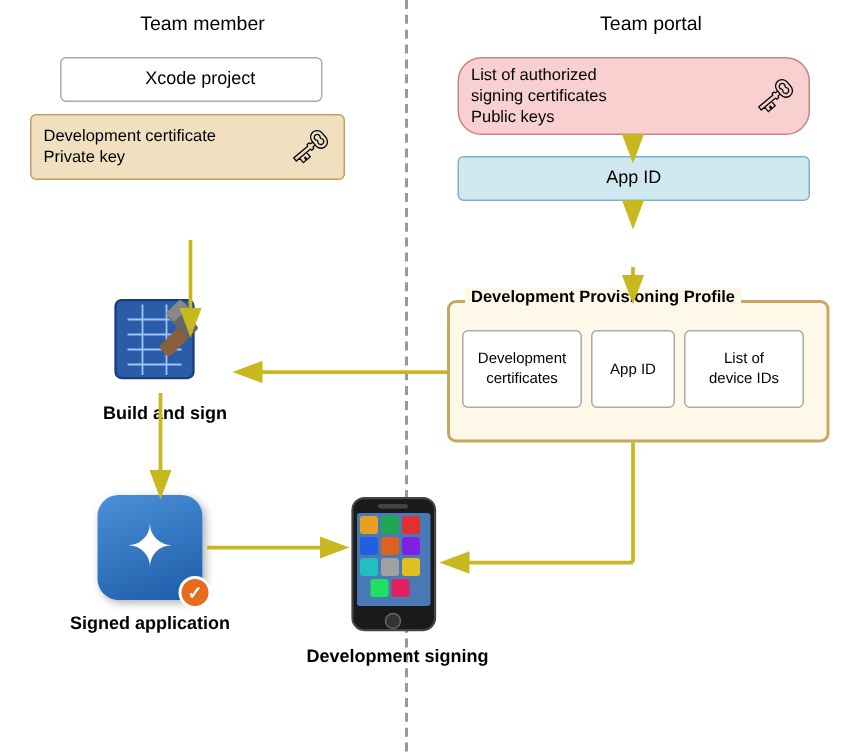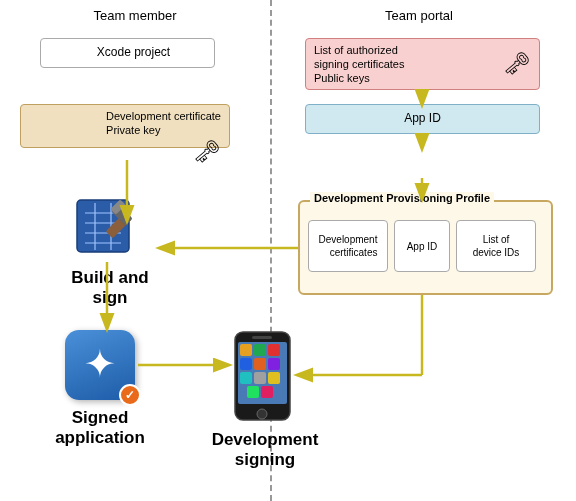--- a/index.html
+++ b/index.html
@@ -26,21 +26,21 @@
       top: 8px;
       font-size: 13px;
       font-weight: normal;
       text-align: center;
     }
     .col-header-left {
       left: 0;
       width: 270px;
     }
     .col-header-right {
-      left: 279px;
+      left: 294px;
       width: 280px;
     }
 
     
     .divider {
       position: absolute;
       top: 0;
       left: 270px;
       width: 1px;
       height: 501px;
@@ -60,20 +60,21 @@
       line-height: 1.3;
     }
 
     .box-white {
       background: #fff;
     }
 
     .box-pink {
       background: #f9d0d0;
       border-color: #d08080;
+      border-radius: 16px;
     }
 
     .box-blue {
       background: #d0e8f0;
       border-color: #80b0c8;
     }
 
     .box-teal {
       background: #c8e8e0;
       border-color: #80b8a8;
@@ -108,21 +109,21 @@
       width: 65px;
       height: 65px;
       display: flex;
       align-items: center;
       justify-content: center;
     }
 
     .label-below {
       position: absolute;
       text-align: center;
-      font-size: 17px;
+      font-size: 12px;
       font-weight: bold;
     }
 
     svg.arrows-layer {
       position: absolute;
       top: 0;
       left: 0;
       width: 576px;
       height: 501px;
       pointer-events: none;
@@ -135,21 +136,21 @@
 
   <div class="divider"></div>
 
   <div class="col-header col-header-left">Team member</div>
   <div class="col-header col-header-right">Team portal</div>
 
   <div class="box box-white" style="left:40px; top:38px; width:175px; height:30px;padding-left:20px;">
     <span>Xcode project</span>
   </div>
 
-  <div class="box box-orange" style="left:20px; top:76px; width:210px; height:44px; display:flex; flex-direction:column; align-items:flex-end; justify-content:space-between; padding: 4px 8px; margin-top: 28px;">
+  <div class="box box-orange" style="left:20px; top:76px; width:210px; height:44px; display:flex; align-items:center; justify-content:space-between; padding: 4px 8px;">
     <span style="white-space:pre-line; font-size:11px; text-align:left;">Development certificate
 Private key</span>
     <span style="font-size:22px; margin-left:6px;">🗝</span>
   </div>
 
 
   <div class="box box-pink" style="left:305px; top:38px; width:235px; height:52px; display:flex; flex-direction:row; align-items:center; justify-content:space-between; padding: 4px 8px;">
     <span style="white-space:pre-line; font-size:11px; text-align:left;">List of authorized
 signing certificates
 Public keys</span>
@@ -159,21 +160,21 @@
   <div class="box box-blue" style="left:305px; top:104px; width:235px; height:30px;">
     <span>App ID</span>
   </div>
 
 
   <div class="profile-box" style="left:298px; top:200px; width:255px; height:95px;">
     <div class="profile-title">Development Provisioning Profile</div>
 
     <div style="display:flex; flex-direction:row; gap:6px; padding:18px 8px 8px 8px; align-items:center;">
       <div class="box box-white" style="position:relative; width:80px; height:52px; font-size:10px;">
-        <span style="white-space:pre-line;text-align:right;">Development
+        <span style="white-space:pre-line;">Development
 certificates</span>
       </div>
       <div class="box box-white" style="position:relative; width:56px; height:52px; font-size:10px;">
         <span>App ID</span>
       </div>
       <div class="box box-white" style="position:relative; width:80px; height:52px; font-size:10px;">
         <span style="white-space:pre-line;">List of
 device IDs</span>
       </div>
     </div>

